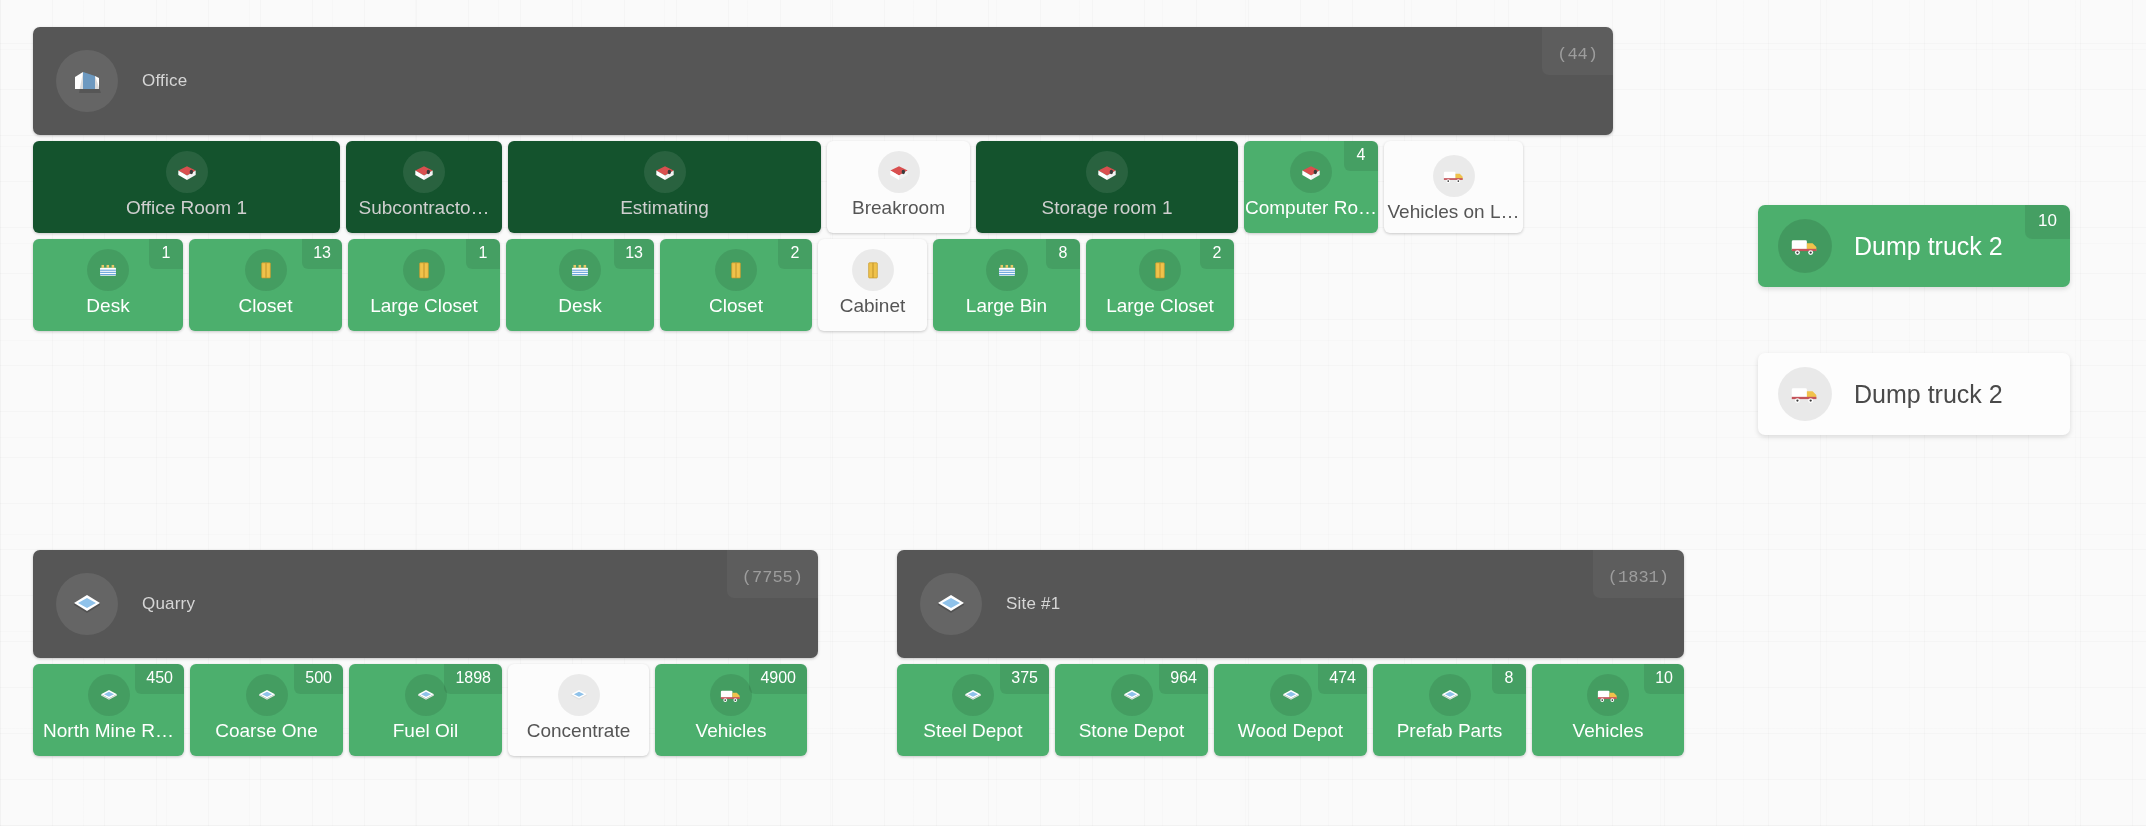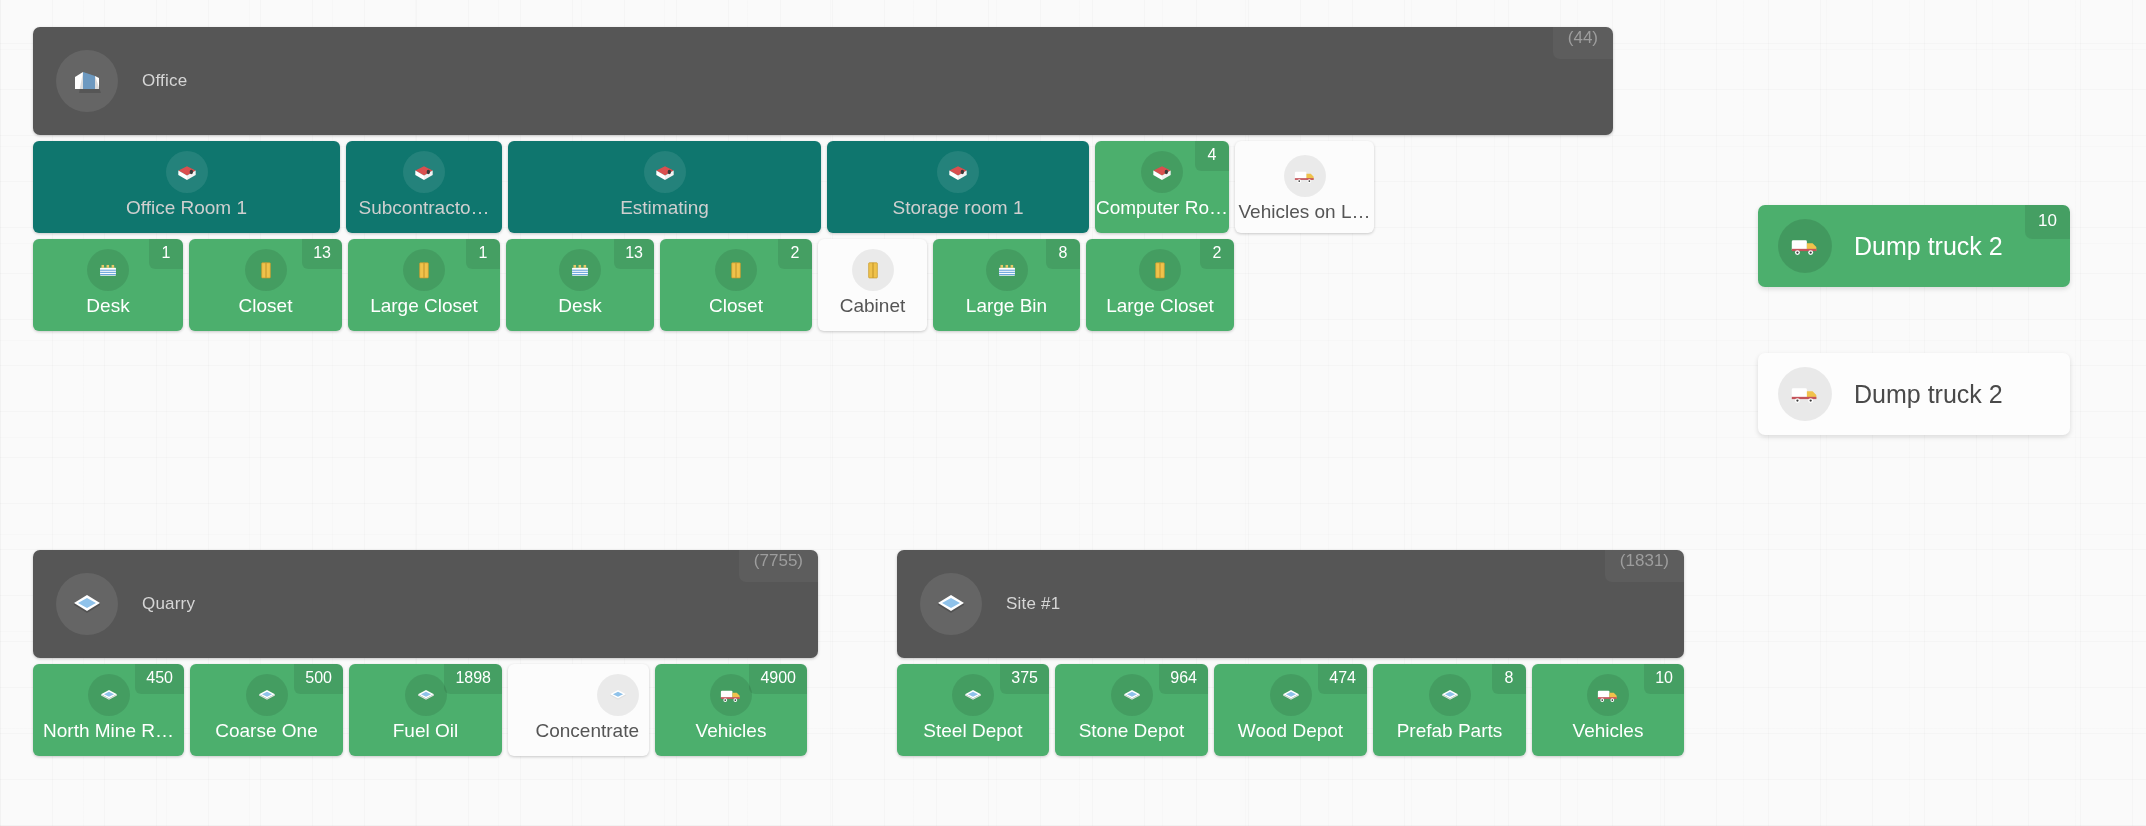--- a/index.html
+++ b/index.html
@@ -56,25 +56,26 @@
     font-weight: 400;
     letter-spacing: 0.2px;
   }
 
   .group-count {
     position: absolute;
     top: 0; right: 0;
     background: rgba(255,255,255,0.045);
     color: #9d9d9d;
     font-size: 17px;
-    padding: 1px 15px 11px 15px;
+    padding: 18px 15px 11px 15px;
     border-top-right-radius: 7px;
     border-bottom-left-radius: 7px;
     min-width: 54px;
     text-align: center;
+    font-family: Liberation Mono, monospace;
   }
 
   
   .tile-row {
     display: flex;
     gap: 6px;
     margin-top: 6px;
   }
 
   .tile {
@@ -82,21 +83,21 @@
     border-radius: 6px;
     height: 92px;
     display: flex;
     flex-direction: column;
     align-items: center;
     justify-content: center;
     padding: 6px 10px 10px 10px;
     box-shadow: 0 1px 3px rgba(0,0,0,0.2);
     overflow: hidden;
   }
-  .tile.dark  { background: #0f766e; }
+  .tile.dark  { background: #14532d; }
   .tile.green { background: #4caf6d; }
   .tile.white { background: #fcfcfc; }
 
   .tile .tile-icon {
     width: 42px; height: 42px;
     border-radius: 50%;
     display: flex; align-items: center; justify-content: center;
     margin-bottom: 5px;
     flex: 0 0 auto;
   }
@@ -224,20 +225,31 @@
           <div class="tile-icon">
             <svg width="26" height="26" viewBox="0 0 36 36">
               <path d="M18 10 L30 16 L18 23 L6 16 Z" fill="#d94f4f"></path>
               <path d="M6 16 L18 23 L18 29 L6 22 Z" fill="#ffffff"></path>
               <path d="M18 23 L30 16 L30 22 L18 29 Z" fill="#f2f2f2"></path>
               <ellipse cx="24" cy="18" rx="2.4" ry="3" fill="#3a3a3a"></ellipse>
             </svg>
           </div>
           <div class="tile-label">Estimating</div>
         </div>
+        <div class="tile white" style="width: 143px;">
+          <div class="tile-icon">
+            <svg width="26" height="26" viewBox="0 0 36 36">
+              <path d="M18 10 L30 16 L18 23 L6 16 Z" fill="#d94f4f"></path>
+              <path d="M6 16 L18 23 L18 29 L6 22 Z" fill="#ffffff"></path>
+              <path d="M18 23 L30 16 L30 22 L18 29 Z" fill="#f2f2f2"></path>
+              <ellipse cx="24" cy="18" rx="2.4" ry="3" fill="#3a3a3a"></ellipse>
+            </svg>
+          </div>
+          <div class="tile-label">Breakroom</div>
+        </div>
         <div class="tile dark" style="width: 262px;">
           <div class="tile-icon">
             <svg width="26" height="26" viewBox="0 0 36 36">
               <path d="M18 10 L30 16 L18 23 L6 16 Z" fill="#d94f4f"></path>
               <path d="M6 16 L18 23 L18 29 L6 22 Z" fill="#ffffff"></path>
               <path d="M18 23 L30 16 L30 22 L18 29 Z" fill="#f2f2f2"></path>
               <ellipse cx="24" cy="18" rx="2.4" ry="3" fill="#3a3a3a"></ellipse>
             </svg>
           </div>
           <div class="tile-label">Storage room 1</div>
@@ -411,21 +423,21 @@
           <div class="tile-icon">
             <svg width="26" height="26" viewBox="0 0 36 36">
               <path d="M18 11 L29 17 L18 23 L7 17 Z" fill="#ffffff"></path>
               <path d="M18 13.5 L25 17 L18 20.5 L11 17 Z" fill="#8fc2ea"></path>
               <path d="M7 17 L18 23 L29 17 L29 18.6 L18 24.6 L7 18.6 Z" fill="#e0e0e0"></path>
             </svg>
           </div>
           <div class="tile-label">Fuel Oil</div>
           <div class="tile-badge">1898</div>
         </div>
-        <div class="tile white" style="width: 141px; align-items: flex-end;">
+        <div class="tile white" style="width: 141px;">
           <div class="tile-icon">
             <svg width="26" height="26" viewBox="0 0 36 36">
               <path d="M18 11 L29 17 L18 23 L7 17 Z" fill="#ffffff"></path>
               <path d="M18 13.5 L25 17 L18 20.5 L11 17 Z" fill="#8fc2ea"></path>
               <path d="M7 17 L18 23 L29 17 L29 18.6 L18 24.6 L7 18.6 Z" fill="#e0e0e0"></path>
             </svg>
           </div>
           <div class="tile-label">Concentrate</div>
         </div>
         <div class="tile green" style="width: 152px;">

